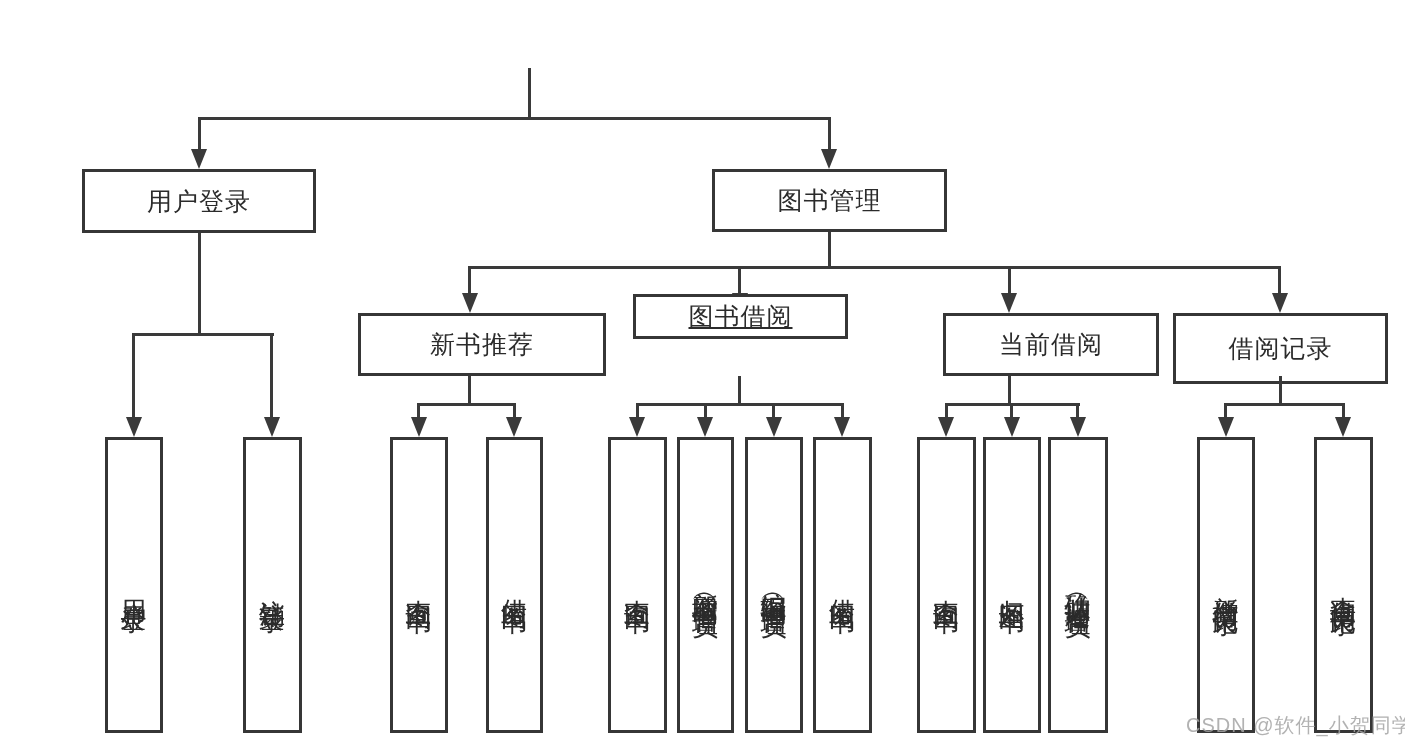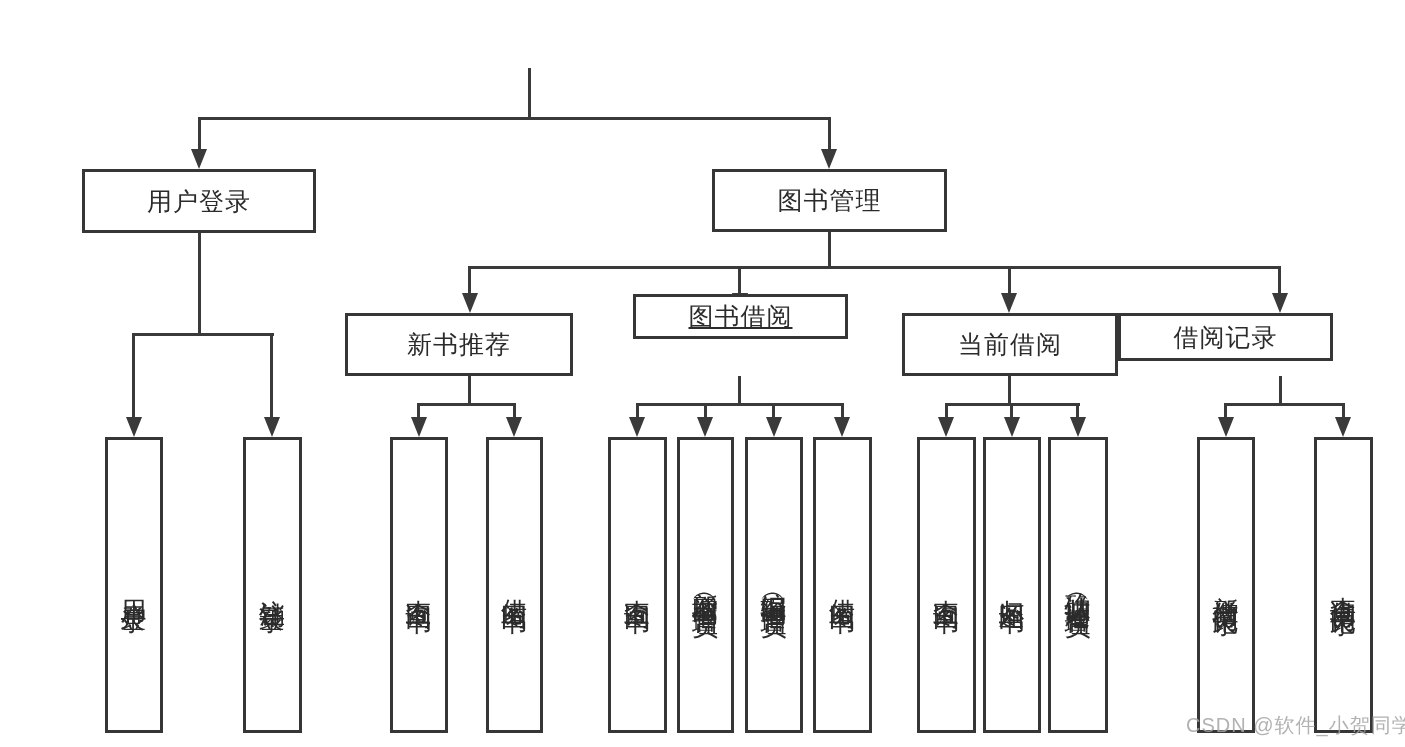--- a/index.html
+++ b/index.html
@@ -76,24 +76,24 @@
   <div class="hline" style="left:468px;  top:266px; width:813px;"></div>
   <div class="vline" style="left:468px;  top:266px; height:29px;"></div>
   <div class="arrow" style="left:462px;  top:293px;"></div>
   <div class="vline" style="left:738px;  top:266px; height:29px;"></div>
   <div class="arrow" style="left:732px;  top:293px;"></div>
   <div class="vline" style="left:1008px; top:266px; height:29px;"></div>
   <div class="arrow" style="left:1001px; top:293px;"></div>
   <div class="vline" style="left:1278px; top:266px; height:29px;"></div>
   <div class="arrow" style="left:1272px; top:293px;"></div>
 
-  <div class="box hbox" style="left:345px; top:313px; width:228px; height:63px;font-family:Liberation Serif, serif;">新书推荐</div>
+  <div class="box hbox" style="left:358px; top:313px; width:248px; height:63px;font-family:Liberation Serif, serif;">新书推荐</div>
   <div class="box hbox" style="left:633px; top:294px; width:215px; height:45px;text-decoration:underline;">图书借阅</div>
-  <div class="box hbox" style="left:902px; top:313px; width:216px; height:63px;">当前借阅</div>
-  <div class="box hbox" style="left:1118px; top:313px; width:215px; height:48px;">借阅记录</div>
+  <div class="box hbox" style="left:943px; top:313px; width:216px; height:63px;">当前借阅</div>
+  <div class="box hbox" style="left:1173px; top:313px; width:215px; height:71px;">借阅记录</div>
 
   <div class="vline" style="left:468px; top:376px; height:29px;"></div>
   <div class="hline" style="left:417px; top:403px; width:99px;"></div>
   <div class="vline" style="left:417px; top:403px; height:16px;"></div>
   <div class="arrow" style="left:411px; top:417px;"></div>
   <div class="vline" style="left:513px; top:403px; height:16px;"></div>
   <div class="arrow" style="left:506px; top:417px;"></div>
 
   <div class="vline" style="left:738px; top:376px; height:29px;"></div>
   <div class="hline" style="left:636px; top:403px; width:208px;"></div>

